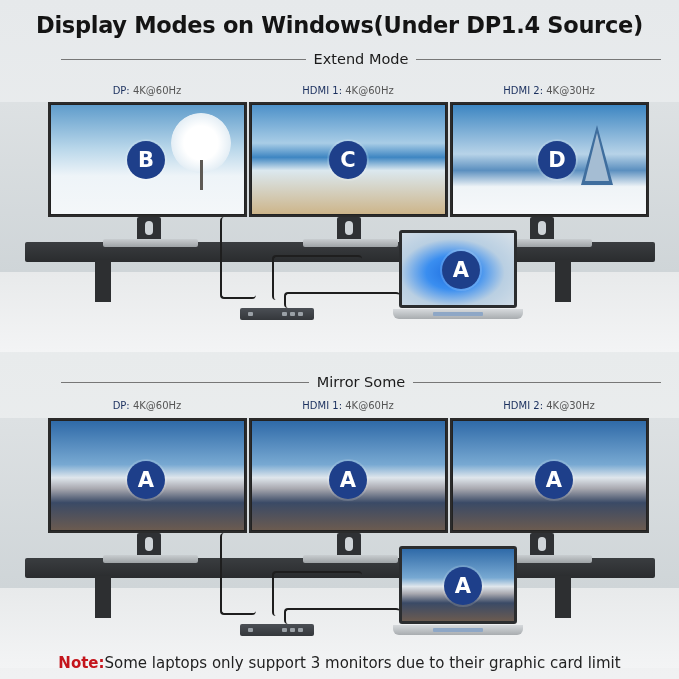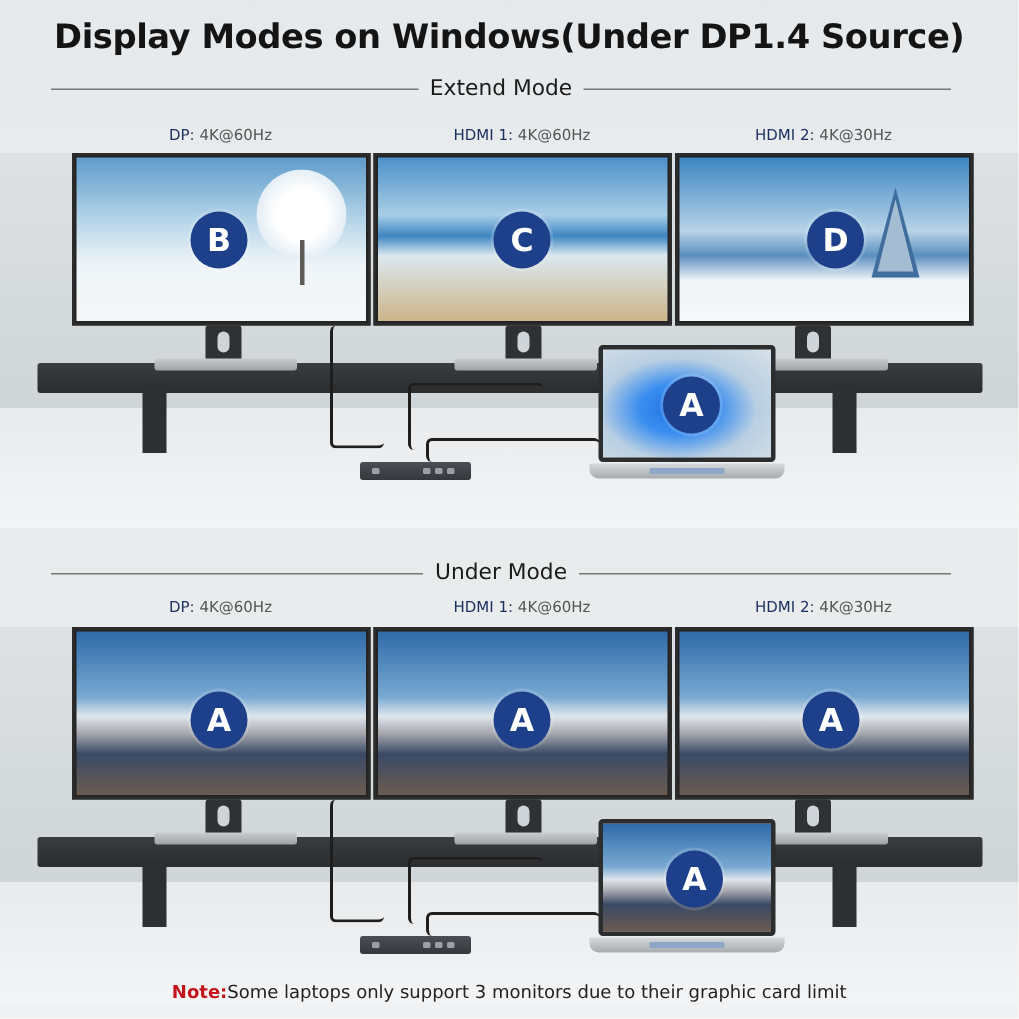--- a/index.html
+++ b/index.html
@@ -8,21 +8,21 @@
     font-family: "DejaVu Sans", sans-serif;
     background: linear-gradient(180deg, #e6e9eb 0%, #eef0f1 50%, #e8ebec 52%, #f0f1f2 100%);
     position: relative;
     color: #111;
   }
   .title {
     position: absolute; left: 0; top: 12px; width: 679px;
     text-align: center; font-size: 22.5px; font-weight: bold; letter-spacing: -0.3px; color: #141414;
   }
   .section-head {
-    position: absolute; left: 34px; width: 600px; height: 20px;
+    position: absolute; left: 61px; width: 600px; height: 20px;
     display: flex; align-items: center; gap: 8px;
   }
   .section-head .line { flex: 1; height: 1px; background: #777; }
   .section-head .label { font-size: 14.5px; color: #1b1b1b; white-space: nowrap; }
   .port-label {
     position: absolute; width: 200px; text-align: center; font-size: 10px; color: #555;
   }
   .port-label .pname { color: #1a2f5e; font-weight: normal; }
 
   .scene { position: absolute; left: 0; width: 679px; height: 250px; }
@@ -67,21 +67,21 @@
   .bg-winter-c { background: linear-gradient(180deg, #4d91c9 0%, #a9cde6 35%, #3e86c2 48%, #dbe8ef 60%, #cdb58a 100%); }
   .bg-winter-d { background: linear-gradient(180deg, #3d86c2 0%, #b7d3e8 45%, #5b8fbf 60%, #eff4f7 75%, #f6f8fa 100%); }
   .bg-mountain { background: linear-gradient(180deg, #2f6aa8 0%, #78a9d2 40%, #dfe6ec 52%, #a9a9b0 62%, #3a4a66 75%, #6b5b50 100%); }
   .bg-win11 { background: radial-gradient(ellipse at 45% 55%, #1f6fe0 0%, #3a8ef0 30%, #b9cfe2 60%, #d7e0e8 100%); }
 
   .tree { position: absolute; width: 60px; height: 60px; border-radius: 50%; background: radial-gradient(circle, #fff 40%, #e4eef5 70%, transparent 72%); }
   .trunk { position: absolute; width: 3px; height: 30px; background: #5e5a55; }
   .pine { position: absolute; width: 0; height: 0; border-left: 16px solid transparent; border-right: 16px solid transparent; border-bottom: 60px solid #3f6e9e; }
   .pine::after { content:""; position:absolute; left:-12px; top:8px; border-left:12px solid transparent; border-right:12px solid transparent; border-bottom:48px solid #e9f1f7; opacity:0.6; }
 
-  .note { position: absolute; left: 0; top: 654px; width: 679px; text-align: center; font-size: 12px; color: #222; }
+  .note { position: absolute; left: 0; top: 654px; width: 679px; text-align: center; font-size: 15px; color: #222; }
   .note .note-label { color: #c4151c; font-weight: bold; }
 </style>
 </head>
 <body>
 
 <div class="title">Display Modes on Windows(Under DP1.4 Source)</div>
 
 <div class="section-head" style="top:49px;">
   <div class="line"></div>
   <div class="label">Extend Mode</div>
@@ -143,21 +143,21 @@
   </div>
 
   <div class="laptop-screen bg-win11" style="left:399px;top:128px;">
     <div class="badge" style="left:40px;top:18px;">A</div>
   </div>
   <div class="laptop-base" style="left:393px;top:207px;"></div>
 </div>
 
 <div class="section-head" style="top:372px;">
   <div class="line"></div>
-  <div class="label">Under Mode</div>
+  <div class="label">Mirror Some</div>
   <div class="line"></div>
 </div>
 
 <div class="port-label" style="left:47px;top:400px;">
   <span class="pname">DP:</span><span> 4K@60Hz</span>
 </div>
 <div class="port-label" style="left:248px;top:400px;">
   <span class="pname">HDMI 1:</span><span> 4K@60Hz</span>
 </div>
 <div class="port-label" style="left:449px;top:400px;">

